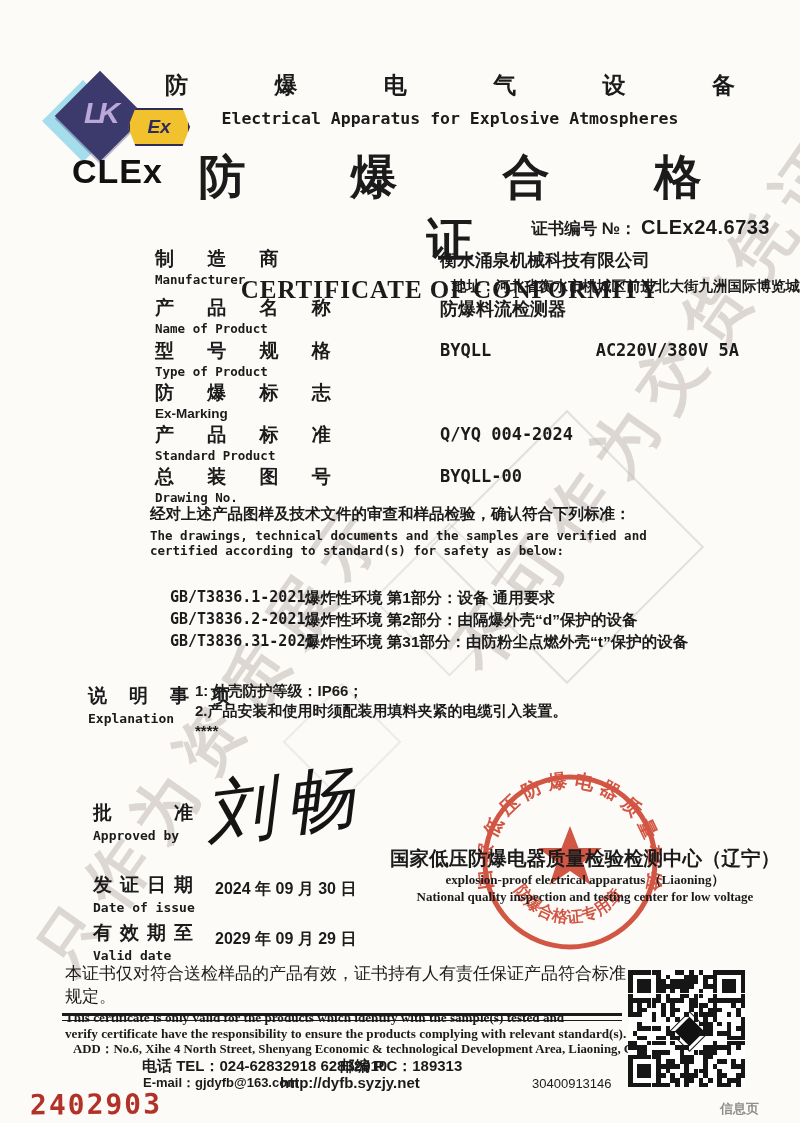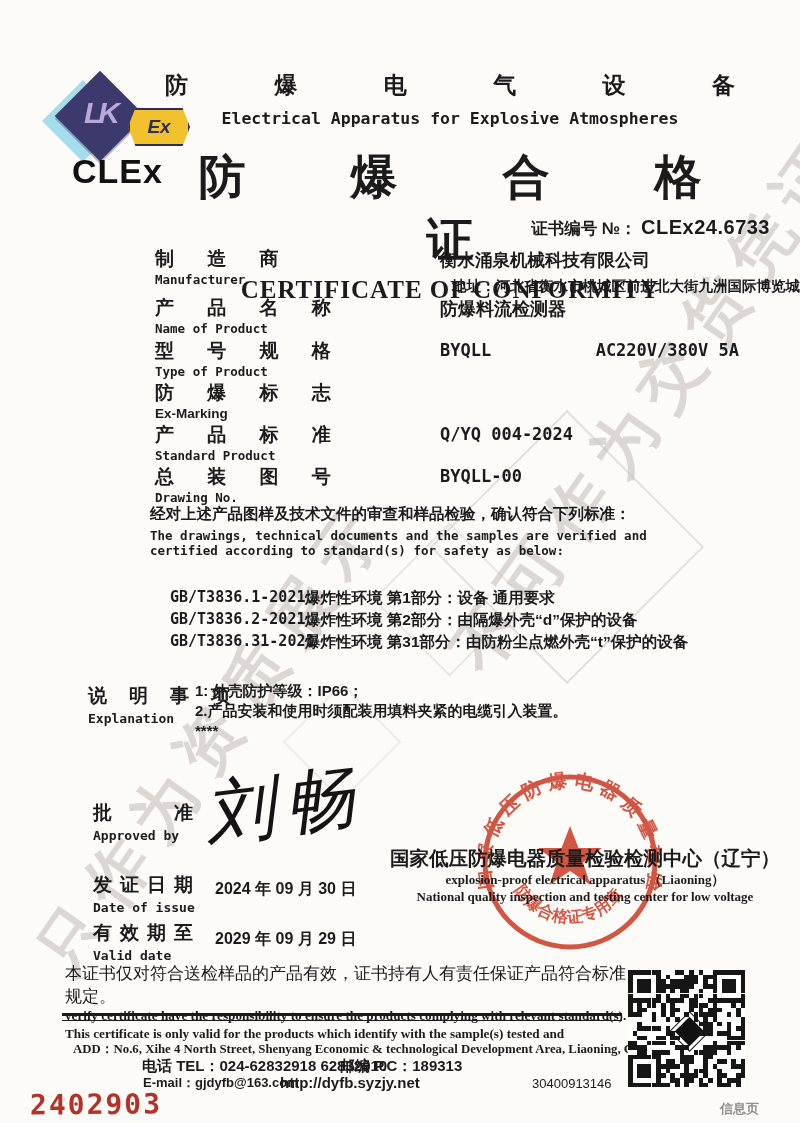--- a/index.html
+++ b/index.html
@@ -245,22 +245,22 @@
   <div class="abs dateval" style="left:215px;top:879px;">2024 年 09 月 30 日</div>
 
   <div class="abs sec-label" style="left:93px;top:920px;">
     <div class="jl jlab">有效期至</div>
     <div class="en mono">Valid date</div>
   </div>
   <div class="abs dateval" style="left:215px;top:929px;">2029 年 09 月 29 日</div>
 
   <div class="abs disclaimer">
     <div class="disc-cn">本证书仅对符合送检样品的产品有效，证书持有人有责任保证产品符合标准规定。</div>
+    <div class="disc-en serif">This certificate is only valid for the products which identify with the sample(s) tested and</div>
     <div class="disc-en serif" style="margin-top:0;">verify certificate have the responsibility to ensure the products complying with relevant standard(s).</div>
-    <div class="disc-en serif">This certificate is only valid for the products which identify with the sample(s) tested and</div>
   </div>
   <div class="abs dblrule"></div>
 
   <div class="abs footer">
     <div class="f-en serif">ADD：No.6, Xihe 4 North Street, Shenyang Economic &amp; technological Development Area, Liaoning, China</div>
     <div class="f-tel">电话 TEL：024-62832918 62832910</div>
     <div class="f-pc">邮编 P.C：189313</div>
     <div class="f-mail">E-mail：gjdyfb@163.com</div>
     <div class="f-web">http://dyfb.syzjy.net</div>
     <div class="f-code">30400913146</div>

